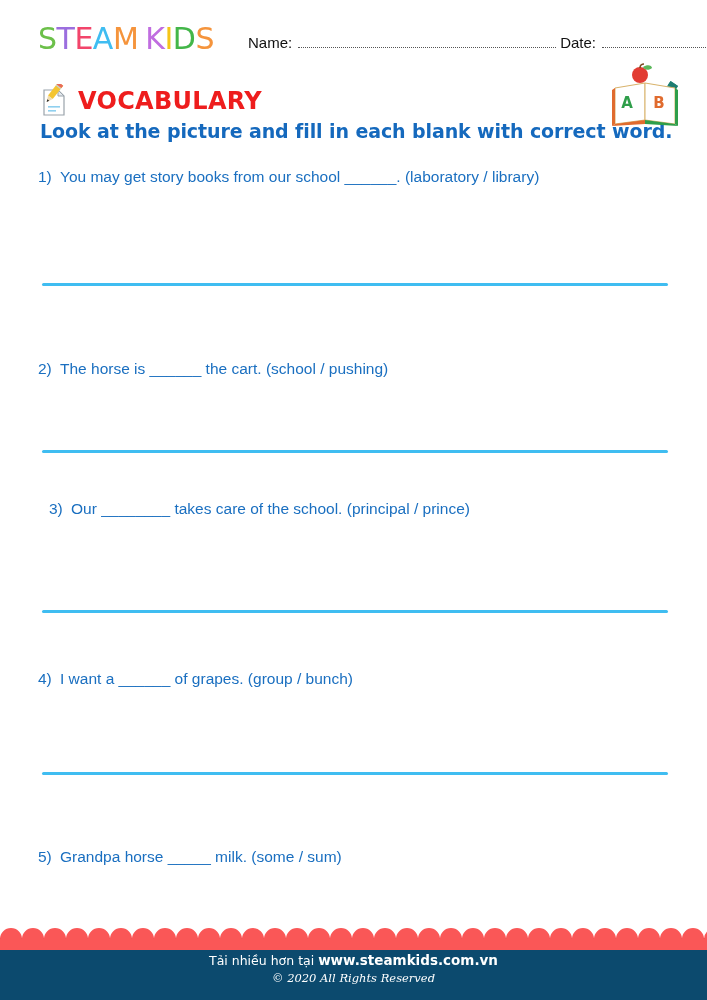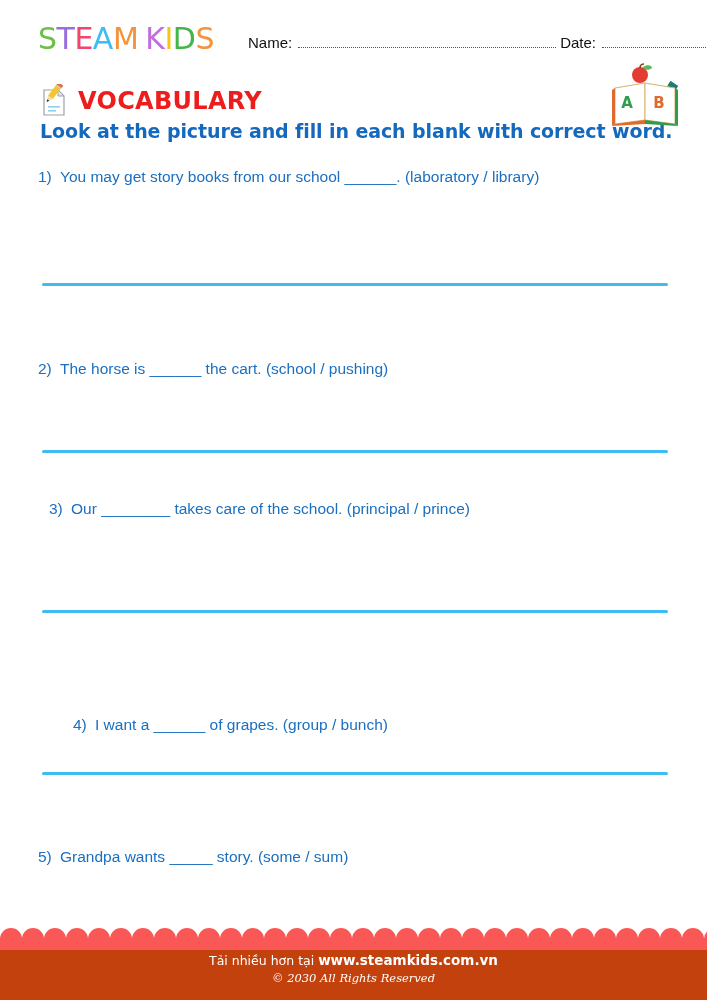--- a/index.html
+++ b/index.html
@@ -163,21 +163,21 @@
     border-radius: 2px;
   }
 
   
   .footer {
     position: absolute;
     left: 0;
     bottom: 0;
     width: 707px;
     height: 62px;
-    background: #c2410c;
+    background: #0c4a6e;
   }
   .footer-scallop {
     position: absolute;
     left: 0;
     top: -10px;
     width: 707px;
     height: 22px;
     display: block;
   }
   .footer-text {
@@ -279,31 +279,31 @@
       </div>
       <div class="q-item">
         <div class="q-text" style="top: 360px;"><span class="q-num">2)</span><span>The horse is ______ the cart. (school / pushing)</span></div>
         <div class="answer-line" style="top: 450px; background: rgb(63, 189, 241);"></div>
       </div>
       <div class="q-item">
         <div class="q-text" style="top: 500px; margin-left: 11px;"><span class="q-num">3)</span><span>Our ________ takes care of the school. (principal / prince)</span></div>
         <div class="answer-line" style="top: 610px; background: rgb(63, 189, 241);"></div>
       </div>
       <div class="q-item">
-        <div class="q-text" style="top: 716px; margin-left: 35px;"><span class="q-num">4)</span><span>I want a ______ of grapes. (group / bunch)</span></div>
+        <div class="q-text" style="top: 670px;"><span class="q-num">4)</span><span>I want a ______ of grapes. (group / bunch)</span></div>
         <div class="answer-line" style="top: 772px; background: rgb(63, 189, 241);"></div>
       </div>
       <div class="q-item">
-        <div class="q-text" style="top: 848px;"><span class="q-num">5)</span><span>Grandpa wants _____ story. (some / sum)</span></div>
+        <div class="q-text" style="top: 848px;"><span class="q-num">5)</span><span>Grandpa horse _____ milk. (some / sum)</span></div>
       </div>
     </div>
 
   <div class="footer">
     <svg class="footer-scallop" viewBox="0 0 707 22" preserveAspectRatio="none" id="scallop-svg">
         <path d="M0 22 L0 11 A 11 11 0 0 1 22 11 A 11 11 0 0 1 44 11 A 11 11 0 0 1 66 11 A 11 11 0 0 1 88 11 A 11 11 0 0 1 110 11 A 11 11 0 0 1 132 11 A 11 11 0 0 1 154 11 A 11 11 0 0 1 176 11 A 11 11 0 0 1 198 11 A 11 11 0 0 1 220 11 A 11 11 0 0 1 242 11 A 11 11 0 0 1 264 11 A 11 11 0 0 1 286 11 A 11 11 0 0 1 308 11 A 11 11 0 0 1 330 11 A 11 11 0 0 1 352 11 A 11 11 0 0 1 374 11 A 11 11 0 0 1 396 11 A 11 11 0 0 1 418 11 A 11 11 0 0 1 440 11 A 11 11 0 0 1 462 11 A 11 11 0 0 1 484 11 A 11 11 0 0 1 506 11 A 11 11 0 0 1 528 11 A 11 11 0 0 1 550 11 A 11 11 0 0 1 572 11 A 11 11 0 0 1 594 11 A 11 11 0 0 1 616 11 A 11 11 0 0 1 638 11 A 11 11 0 0 1 660 11 A 11 11 0 0 1 682 11 A 11 11 0 0 1 704 11 A 11 11 0 0 1 726 11 A 11 11 0 0 1 748 11 L748 22 Z" fill="#fa5757"></path>
       </svg>
     <div class="footer-text">
       <span>Tải nhiều hơn tại </span><span class="url">www.steamkids.com.vn</span>
     </div>
-    <div class="footer-copy">© 2030 All Rights Reserved</div>
+    <div class="footer-copy">© 2020 All Rights Reserved</div>
   </div>
 
 </div>
 
 </body></html>

